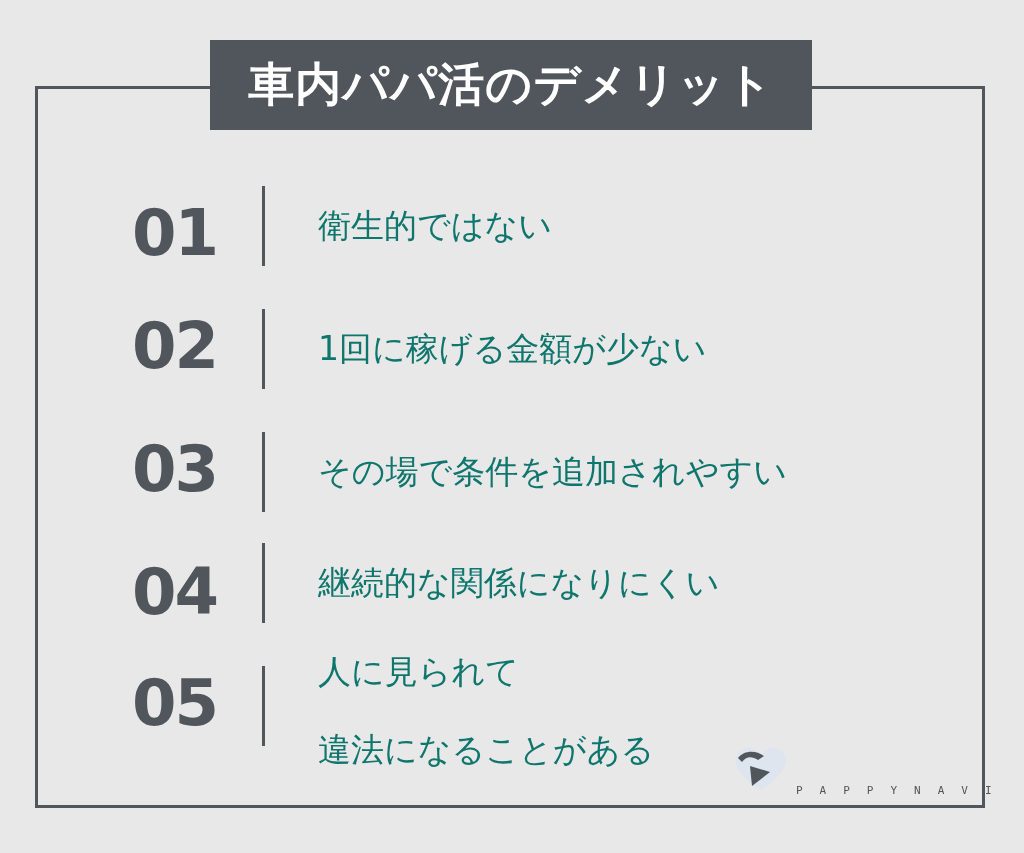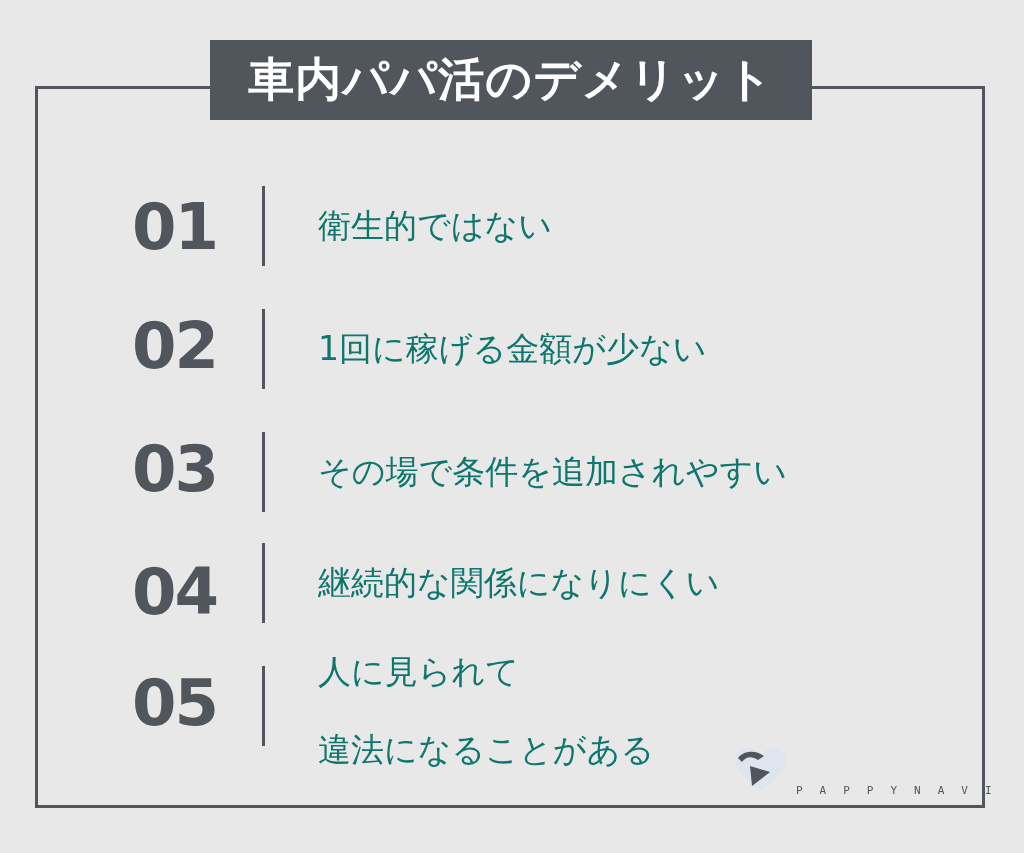--- a/index.html
+++ b/index.html
@@ -5,21 +5,21 @@
   html, body { margin:0; padding:0; }
   body {
     width:1024px; height:853px; background:#e8e8e8; position:relative; overflow:hidden;
     font-family:"DejaVu Sans", "Liberation Sans", sans-serif; color:#4f5459;
   }
   .frame {
     position:absolute; left:35px; top:86px; width:950px; height:722px;
     border:3px solid #50565b; box-sizing:border-box;
   }
   .title-box {
-    position:absolute; left:210px; top:40px; width:602px; height:80px;
+    position:absolute; left:210px; top:40px; width:602px; height:90px;
     background:#50565b; color:#ffffff; display:flex; align-items:center; justify-content:center;
     font-size:46px; font-weight:bold; letter-spacing:1px;
   }
   .row { position:absolute; left:0; width:1024px; }
   .num {
     position:absolute; left:132px; width:100px;
     font-size:64px; font-weight:bold; color:#50565b; letter-spacing:-2px;
   }
   .divider {
     position:absolute; left:262px; width:3px; height:80px; background:#50565b;
@@ -41,21 +41,21 @@
 </head>
 <body>
 
 <div class="frame"></div>
 
 <div class="title-box">
   <span>車内パパ活のデメリット</span>
 </div>
 
 <div class="row" style="top:186px;">
-  <div class="num" style="top:4px;">01</div>
+  <div class="num" style="top:10px;">01</div>
   <div class="divider" style="top:0;"></div>
   <div class="text" style="top:16px;">衛生的ではない</div>
 </div>
 
 <div class="row" style="top:309px;">
   <div class="num" style="top:0;">02</div>
   <div class="divider" style="top:0;"></div>
   <div class="text" style="top:16px;">1回に稼げる金額が少ない</div>
 </div>
 

